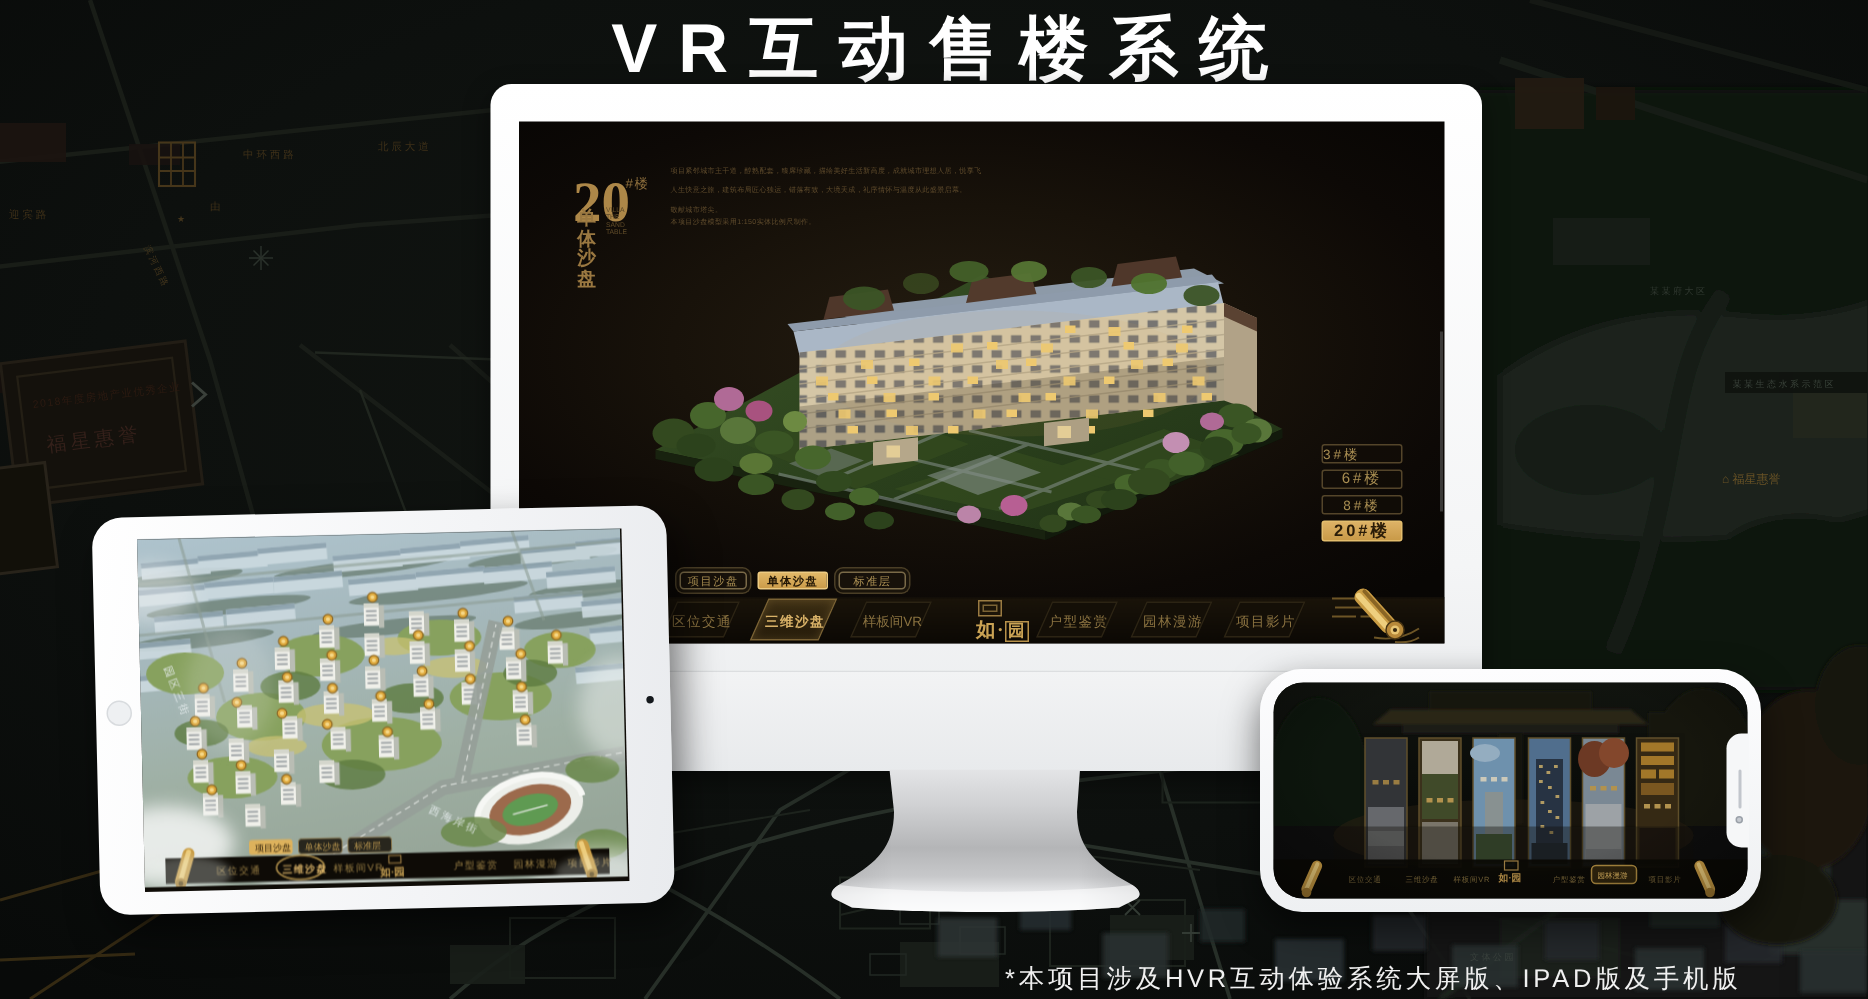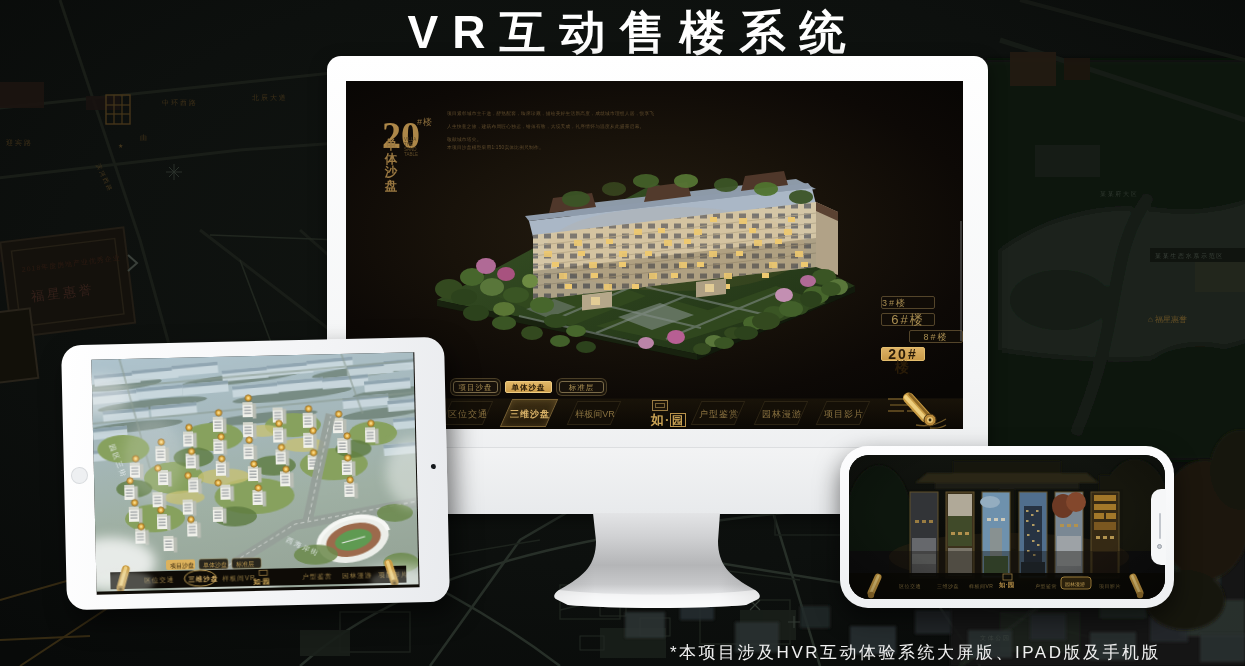--- a/index.html
+++ b/index.html
@@ -399,23 +399,23 @@
     <g>
       <ellipse cx="130" cy="232" rx="13" ry="8" fill="#2c421c"></ellipse>
       <ellipse cx="158" cy="242" rx="12" ry="7" fill="#3a5524"></ellipse>
       <ellipse cx="186" cy="252" rx="11" ry="7" fill="#33491f"></ellipse>
       <ellipse cx="214" cy="260" rx="10" ry="6" fill="#42602a"></ellipse>
       <ellipse cx="240" cy="266" rx="10" ry="6" fill="#2c421c"></ellipse>
     </g>
   </svg>
 
   <div class="abs" style="left:535px;top:215px;width:54px;height:13px;border:1px solid #54452a;background:rgba(18,13,7,.85);color:#a98e52;font-size:9px;line-height:12px;letter-spacing:2px;border-radius:2px">3#楼</div>
-  <div class="abs" style="left:535px;top:232px;width:54px;height:13px;border:1px solid #54452a;background:rgba(18,13,7,.85);color:#a98e52;font-size:13px;text-align:center;line-height:12px;letter-spacing:2px;border-radius:2px">6#楼</div>
-  <div class="abs" style="left:563px;top:249px;width:54px;height:13px;border:1px solid #54452a;background:rgba(18,13,7,.85);color:#a98e52;font-size:9px;text-align:center;line-height:12px;letter-spacing:2px;border-radius:2px">8#楼</div>
-  <div class="abs" style="left:535px;top:266px;width:44px;height:14px;border:1px solid #e3bd6d;background:linear-gradient(#ddb266,#c99a48);color:#2a1c08;font-size:14px;font-weight:bold;text-align:center;line-height:13px;letter-spacing:2px;border-radius:2px">20#楼</div>
+  <div class="abs" style="left:535px;top:232px;width:54px;height:13px;border:1px solid #54452a;background:rgba(18,13,7,.85);color:#a98e52;font-size:10px;text-align:center;line-height:12px;letter-spacing:2px;border-radius:2px">6#楼</div>
+  <div class="abs" style="left:535px;top:249px;width:54px;height:13px;border:1px solid #54452a;background:rgba(18,13,7,.85);color:#a98e52;font-size:9px;text-align:center;line-height:12px;letter-spacing:2px;border-radius:2px">8#楼</div>
+  <div class="abs" style="left:535px;top:266px;width:54px;height:14px;border:1px solid #e3bd6d;background:linear-gradient(#ddb266,#c99a48);color:#2a1c08;font-size:11px;font-weight:bold;text-align:center;line-height:13px;letter-spacing:2px;border-radius:2px">20#楼</div>
 
   <div class="abs" style="left:107px;top:300px;width:45px;height:12px;border:1px solid #7a6a48;box-shadow:0 0 0 2px #1a140b,0 0 0 3px #4a3e26;background:#17110a;color:#a98e52;font-size:7.5px;text-align:center;line-height:11px;letter-spacing:1px;border-radius:3px">项目沙盘</div>
   <div class="abs" style="left:159px;top:300px;width:47px;height:12px;border:1px solid #edcb82;background:linear-gradient(#e2b868,#cb9c4a);color:#241806;font-size:7.5px;font-weight:bold;text-align:center;line-height:11px;letter-spacing:1px;border-radius:2px">单体沙盘</div>
   <div class="abs" style="left:213px;top:300px;width:45px;height:12px;border:1px solid #7a6a48;box-shadow:0 0 0 2px #1a140b,0 0 0 3px #4a3e26;background:#17110a;color:#a98e52;font-size:7.5px;text-align:center;line-height:11px;letter-spacing:1px;border-radius:3px">标准层</div>
 
   <div class="abs" style="left:0;top:317px;width:617px;height:31px;background:linear-gradient(#191309,#0b0804);border-top:1px solid #32291733"></div>
 
   <div class="abs" style="left:100px;top:320px;width:42px;height:24px;border:1px solid #2c2414;transform:skewX(-24deg);background:#140f07"></div>
   <div class="abs" style="left:160px;top:318px;width:46px;height:28px;border:1px solid #7a6234;transform:skewX(-24deg);background:linear-gradient(#3d2f14,#241a0a);box-shadow:inset 0 0 0 2px #16100700, inset 0 0 6px #8a6f3a66"></div>
   <div class="abs" style="left:226px;top:320px;width:44px;height:24px;border:1px solid #2c2414;transform:skewX(-24deg);background:#140f07"></div>

